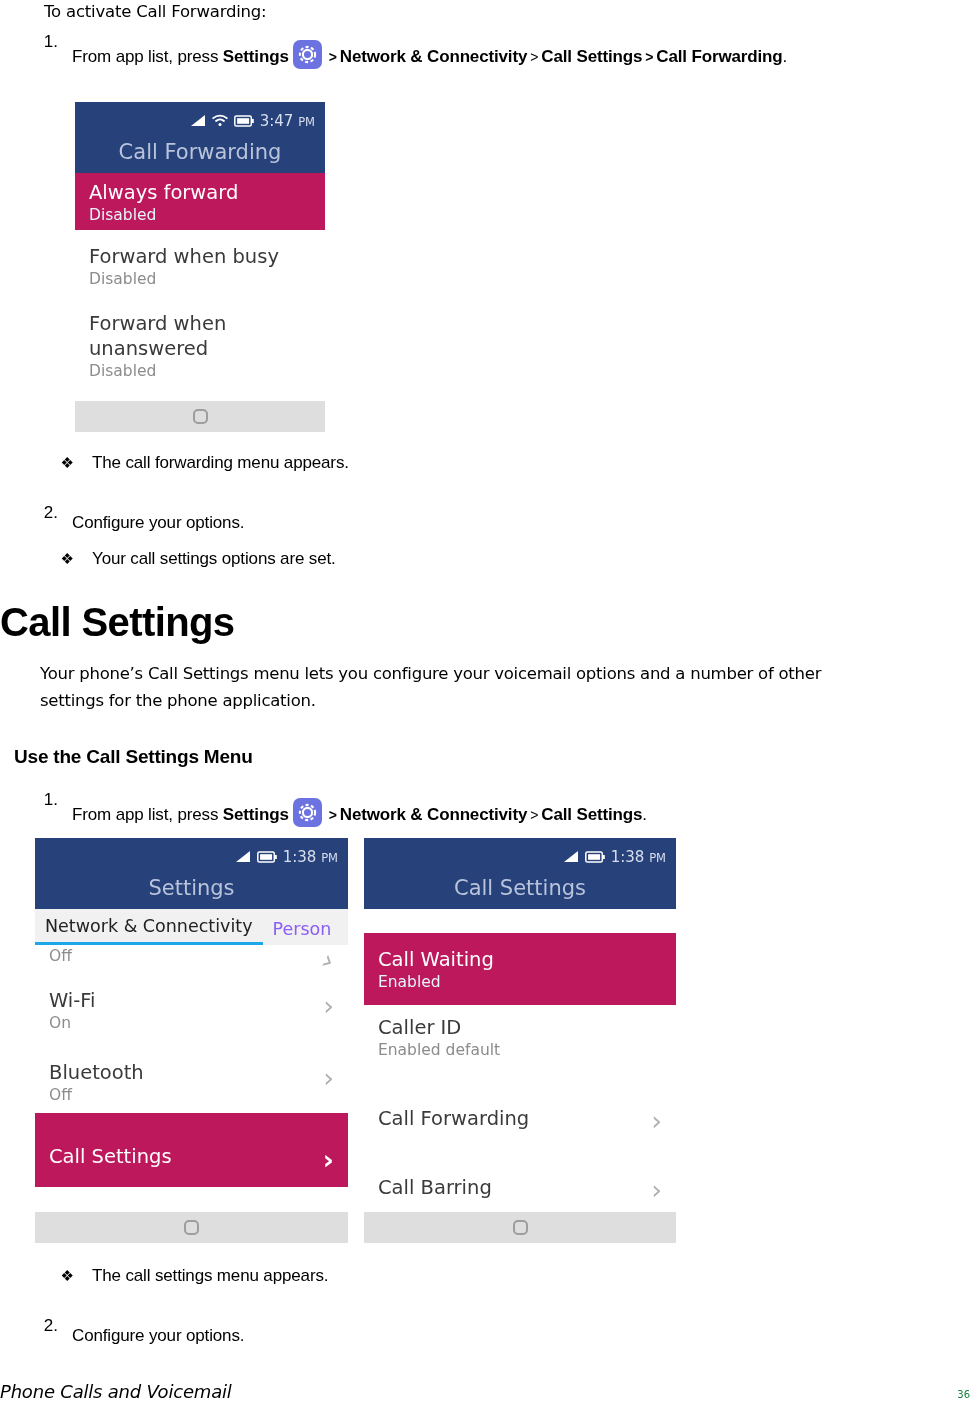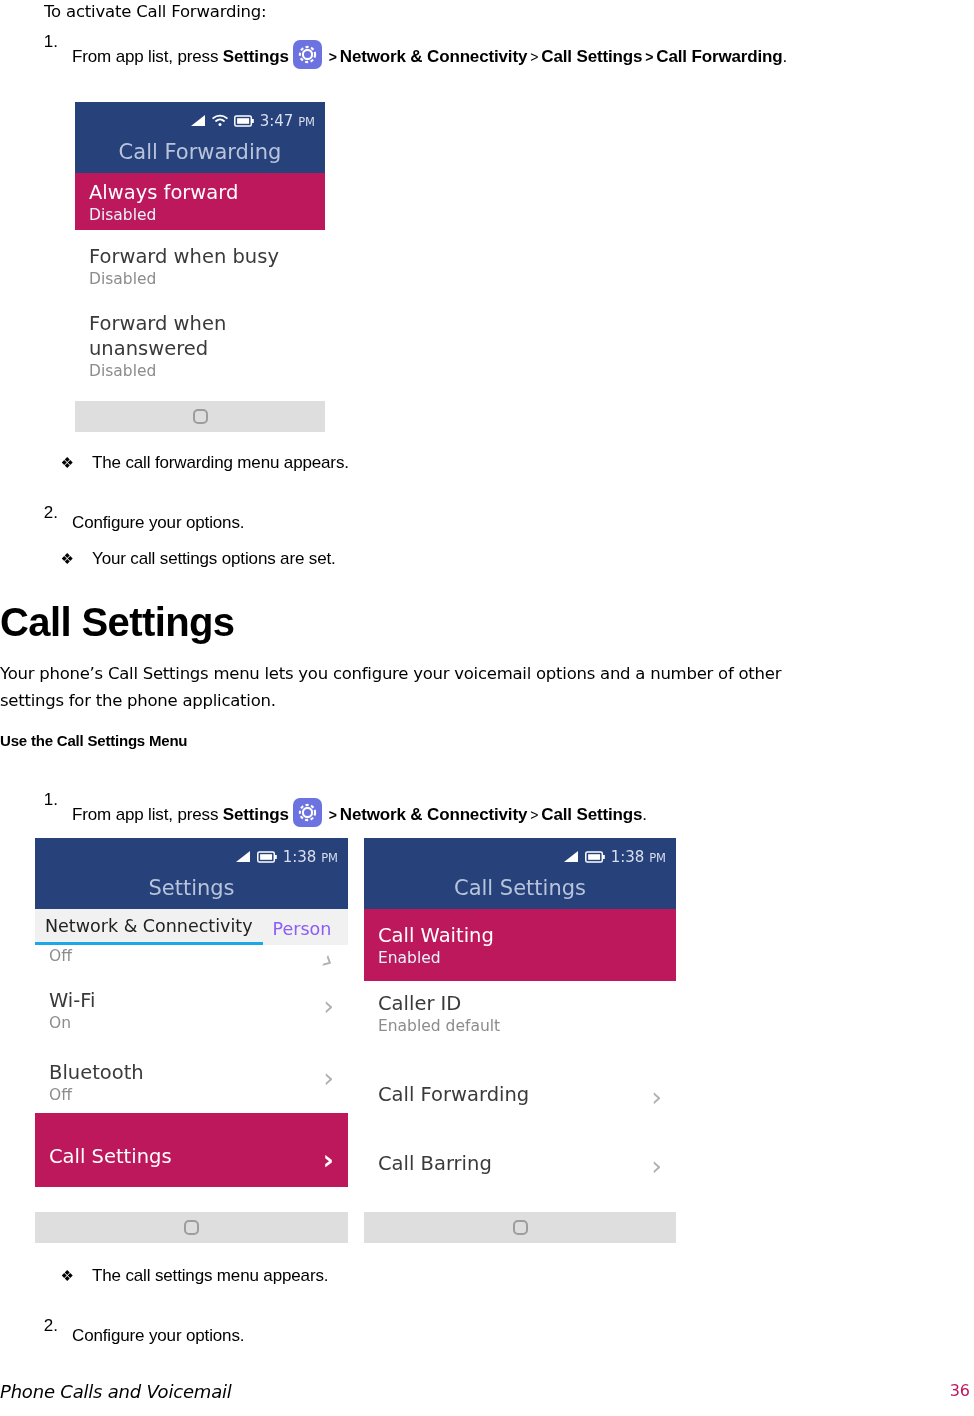--- a/index.html
+++ b/index.html
@@ -100,23 +100,23 @@
     font-family: "DejaVu Sans", sans-serif;
     font-size: 16.5px;
     line-height: 27px;
     letter-spacing: -0.25px;
     color: #000;
     width: 980px;
   }
 
   h2.sub-title {
     position: absolute;
-    margin: 0;
-    font-family: "Liberation Sans", sans-serif;
-    font-size: 15px;
+    margin: 14px;
+    font-family: "Liberation Sans", sans-serif;
+    font-size: 19px;
     font-weight: bold;
     letter-spacing: -0.2px;
     color: #000;
   }
 
   
   .gear-icon {
     display: inline-block;
     vertical-align: -7px;
     width: 29px;
@@ -242,22 +242,22 @@
     font-size: 18px;
     color: #000;
     letter-spacing: -0.2px;
     font-style: italic;
   }
   .footer-right {
     position: absolute;
     right: 4px;
     bottom: 16px;
     font-family: "DejaVu Sans", sans-serif;
-    font-size: 16px;
-    color: #be185d;
+    font-size: 10px;
+    color: #15803d;
   }
 </style>
 </head>
 <body>
 
 <div class="page">
 
   <div class="intro-line">To activate Call Forwarding:</div>
 
   <div class="numbered" style="left:32px; top:32px; width:900px;">
@@ -329,21 +329,21 @@
     <span class="num-body">Configure your options.</span>
   </div>
 
   <div class="bullet" style="left:48px; top:547px; width:860px;">
     <span class="bullet-marker">❖</span>
     <span class="bullet-text">Your call settings options are set.</span>
   </div>
 
   <h1 class="section-title" style="left:0px; top:600px;">Call Settings</h1>
 
-  <div class="body-para" style="left:0px; top:660px; width:832px;">Your phone’s Call Settings menu lets you configure your voicemail options and a number of other settings for the phone application.</div>
+  <div class="body-para" style="left:0px; top:660px; width:832px;padding-left:40px;">Your phone’s Call Settings menu lets you configure your voicemail options and a number of other settings for the phone application.</div>
 
   <h2 class="sub-title" style="left:0px; top:732px;">Use the Call Settings Menu</h2>
 
   <div class="numbered" style="left:32px; top:790px; width:900px;">
     <span class="num-marker">1.</span>
     <span class="num-body"><span>From app list, press </span><b>Settings</b><span class="gear-icon"><svg width="29" height="29" viewBox="0 0 29 29">
             <g fill="none" stroke="#ffffff" stroke-width="2.1">
               <circle cx="14.5" cy="14.5" r="4.6"></circle>
               <circle cx="14.5" cy="14.5" r="7.6" stroke-dasharray="3.1 2.5"></circle>
             </g>
@@ -412,21 +412,21 @@
             <rect x="0.8" y="1" width="16.5" height="10" rx="1.6" fill="none" stroke="#ffffff" stroke-width="1.5"></rect>
             <rect x="3.1" y="3.2" width="12" height="5.6" fill="#ffffff"></rect>
             <rect x="18" y="4" width="1.8" height="4" fill="#ffffff"></rect>
           </svg>
         </span>
         <span class="status-time"><span>1:38</span> <span class="ampm">PM</span></span>
       </div>
     </div>
     <div class="app-bar">Call Settings</div>
 
-    <div class="list-row selected" style="height:72px; padding-top:14px;">
+    <div class="list-row selected" style="height:72px; padding-top:14px;margin-top:24px;">
       <div class="row-title">Call Waiting</div>
       <div class="row-sub">Enabled</div>
     </div>
     <div class="list-row" style="padding-top:10px;">
       <div class="row-title">Caller ID</div>
       <div class="row-sub">Enabled default</div>
     </div>
     <div class="list-row" style="padding-top:38px; padding-bottom:6px;">
       <div class="row-title">Call Forwarding</div>
       <span class="chev" style="top:52px;">›</span>

